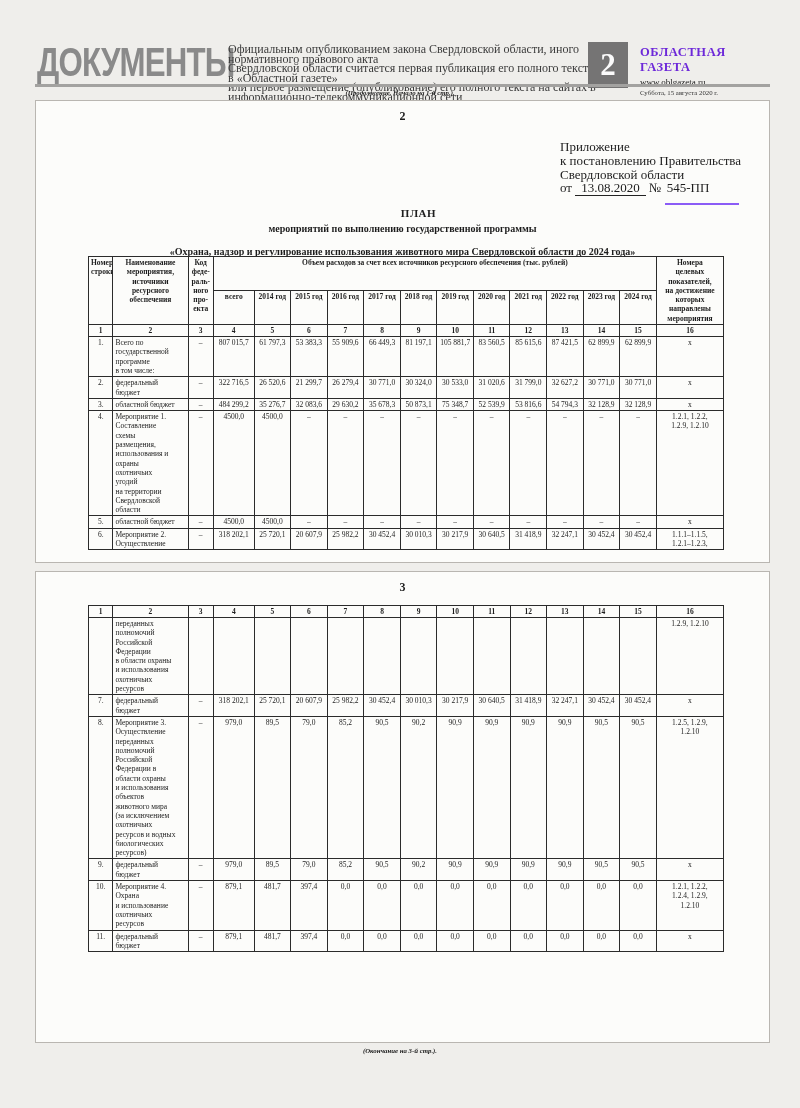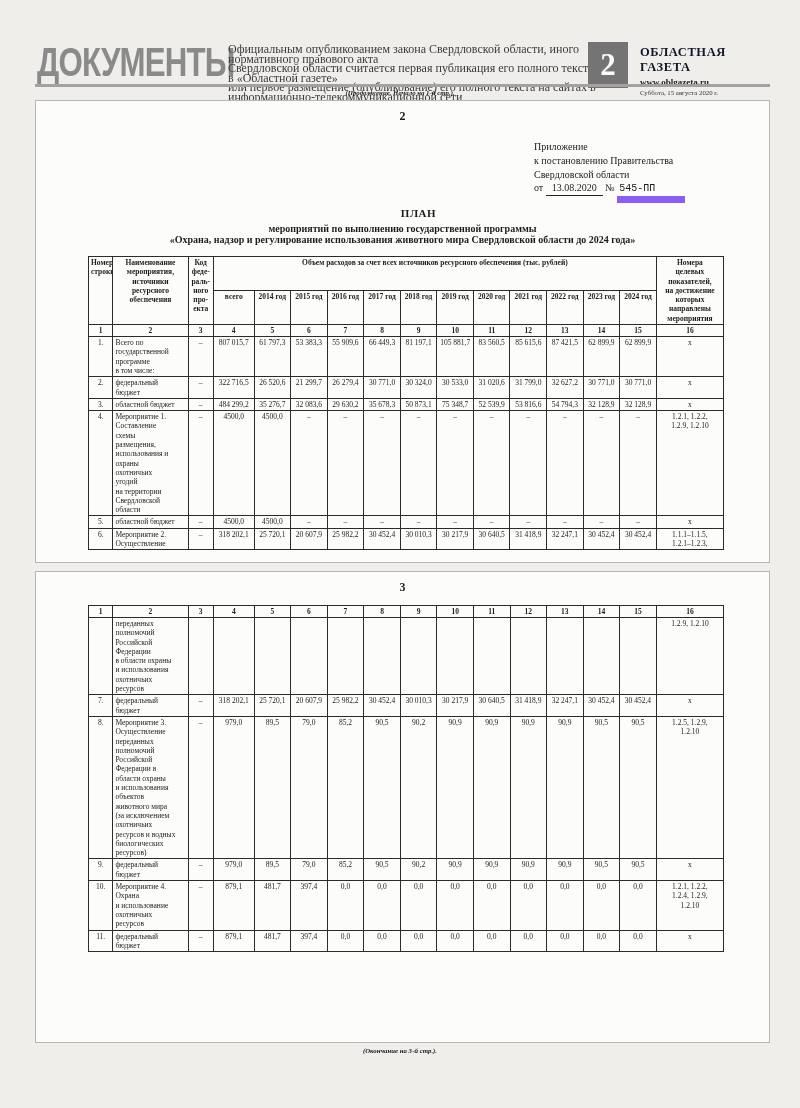--- a/index.html
+++ b/index.html
@@ -25,48 +25,48 @@
     font-size:12px; line-height:9.6px; color:#3a3a3a;
   }
   .legal b { color:#222; }
   .badge {
     position:absolute; left:588px; top:42px; width:40px; height:46px;
     background:#757474; color:#fbfbfb;
     display:flex; align-items:center; justify-content:center;
     font-size:31px; font-weight:bold;
   }
   .paper { position:absolute; left:640px; top:45px; width:140px; }
-  .paper .pname { font-size:12.5px; font-weight:bold; letter-spacing:0.6px; color:#0f172a; }
-  .paper .psite { font-size:9px; font-weight:bold; margin-top:2px; color:#222; }
+  .paper .pname { font-size:12.5px; font-weight:bold; letter-spacing:0.6px; color:#6d28d9; }
+  .paper .psite { font-size:9px; font-weight:normal; margin-top:2px; color:#222; }
   .paper .pdate { font-size:6.8px; margin-top:2px; color:#333; }
   .rule { position:absolute; left:35px; top:84px; width:735px; height:3px; background:#a3a2a0; }
   .cont-note {
     position:absolute; left:0; width:800px; text-align:center;
     font-size:6.8px; font-style:italic; font-weight:bold; color:#222;
   }
   #cont-top { top:89px; }
   #cont-bottom { top:1047px; }
   
   .sheet {
     position:absolute; left:35px; width:735px;
     background:#fcfcfa; border:1px solid #b9b6b1;
   }
   #sheet2 { top:100px; height:463px; }
   #sheet3 { top:571px; height:472px; }
   .pageno { position:absolute; top:8px; left:0; width:100%; text-align:center;
     font-size:12px; font-weight:bold; }
   
-  .annex { position:absolute; left:498px; top:39px; font-size:10px; line-height:13.8px; }
+  .annex { position:absolute; left:524px; top:39px; font-size:13px; line-height:13.8px; }
   .annex .u { display:inline-block; border-bottom:1px solid #222; padding:0 6px; }
-  .annex .u2 { display:inline-block; border-bottom:7px solid #8b5cf6; padding:0 30px 0 2px;font-family:Liberation Mono, monospace; }
+  .annex .u2 { display:inline-block; border-bottom:2px solid #8b5cf6; padding:0 30px 8px 2px; }
   
   .plan-title { position:absolute; top:106px; left:0; width:100%; text-align:center; }
   .plan-title .t1 { font-size:11px; font-weight:bold; letter-spacing:0.5px;margin-left:32px; }
   .plan-title .t2 { font-size:10px; font-weight:bold; margin-top:4px; }
-  .plan-title .t3 { font-size:10px; font-weight:bold; margin-top:0; }
+  .plan-title .t3 { font-size:10px; font-weight:bold; margin-top:12px; }
   
   table {
     border-collapse:collapse; table-layout:fixed;
     position:absolute; left:52px; width:636px;
     font-family:"Liberation Serif", serif;
     font-size:7.5px; line-height:9.3px;
   }
   #table1 { top:155px; }
   #table2 { top:33px; }
   td, th {

